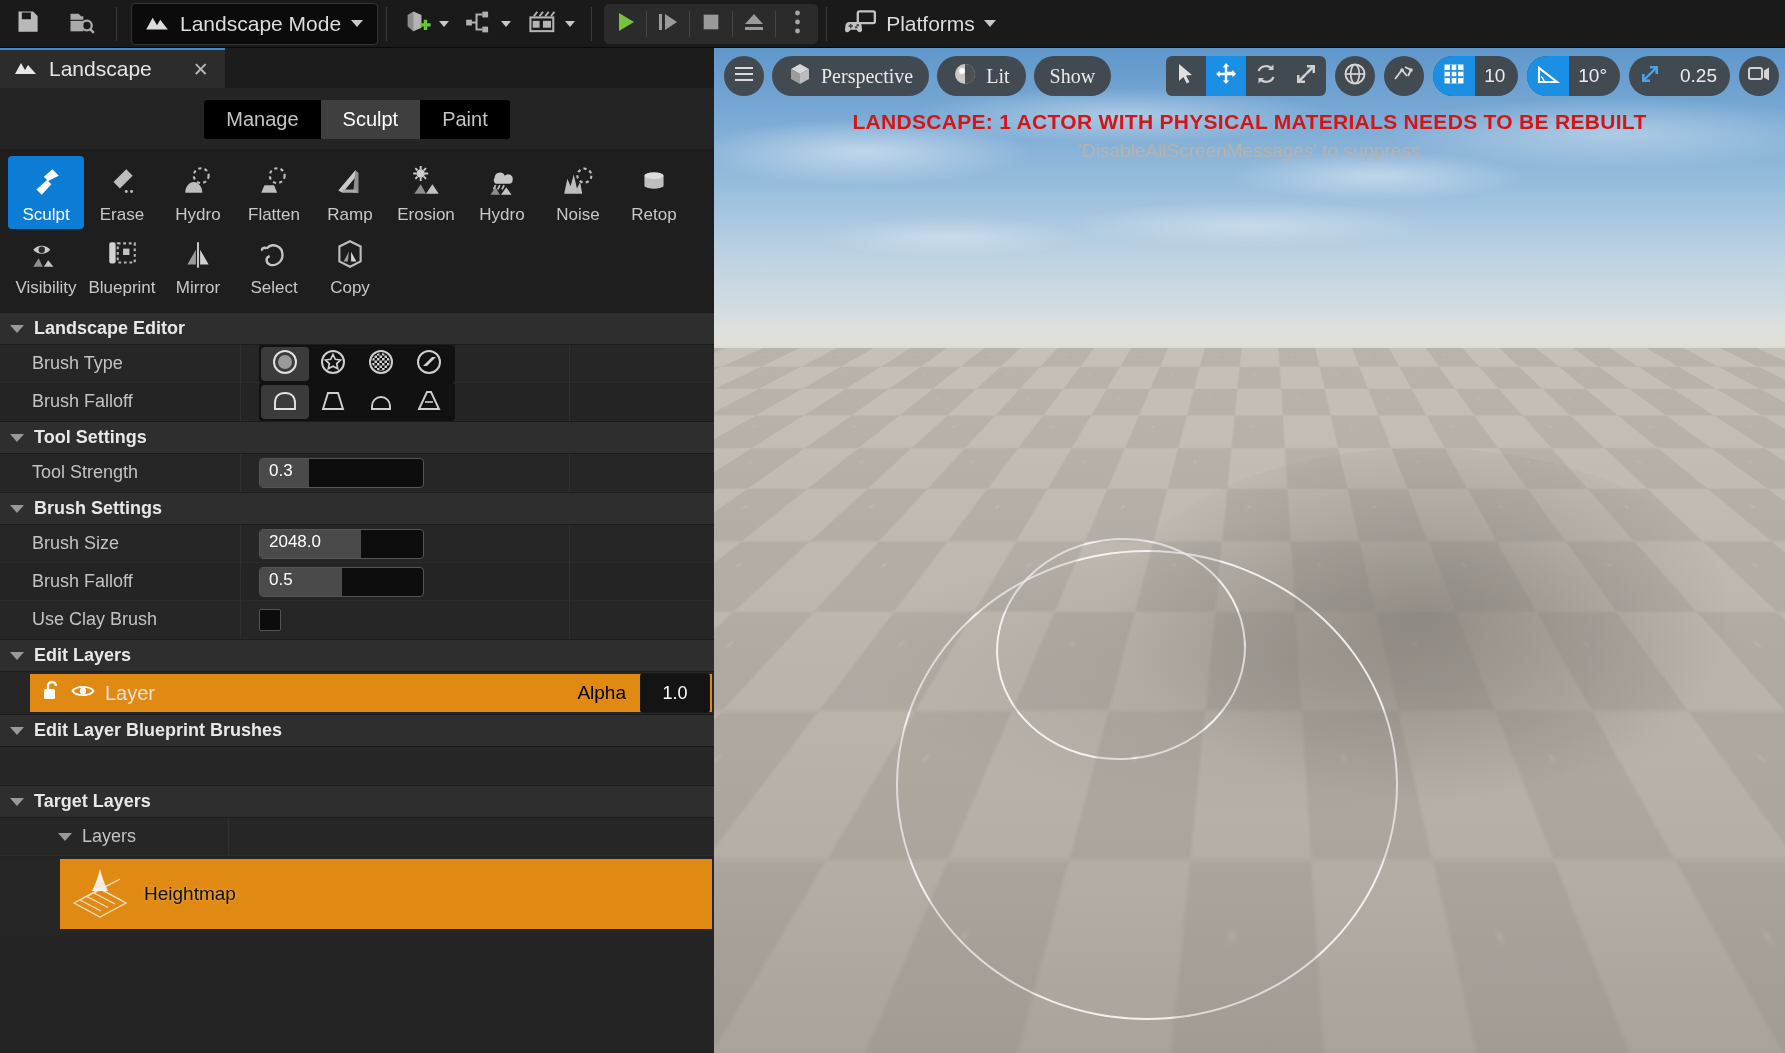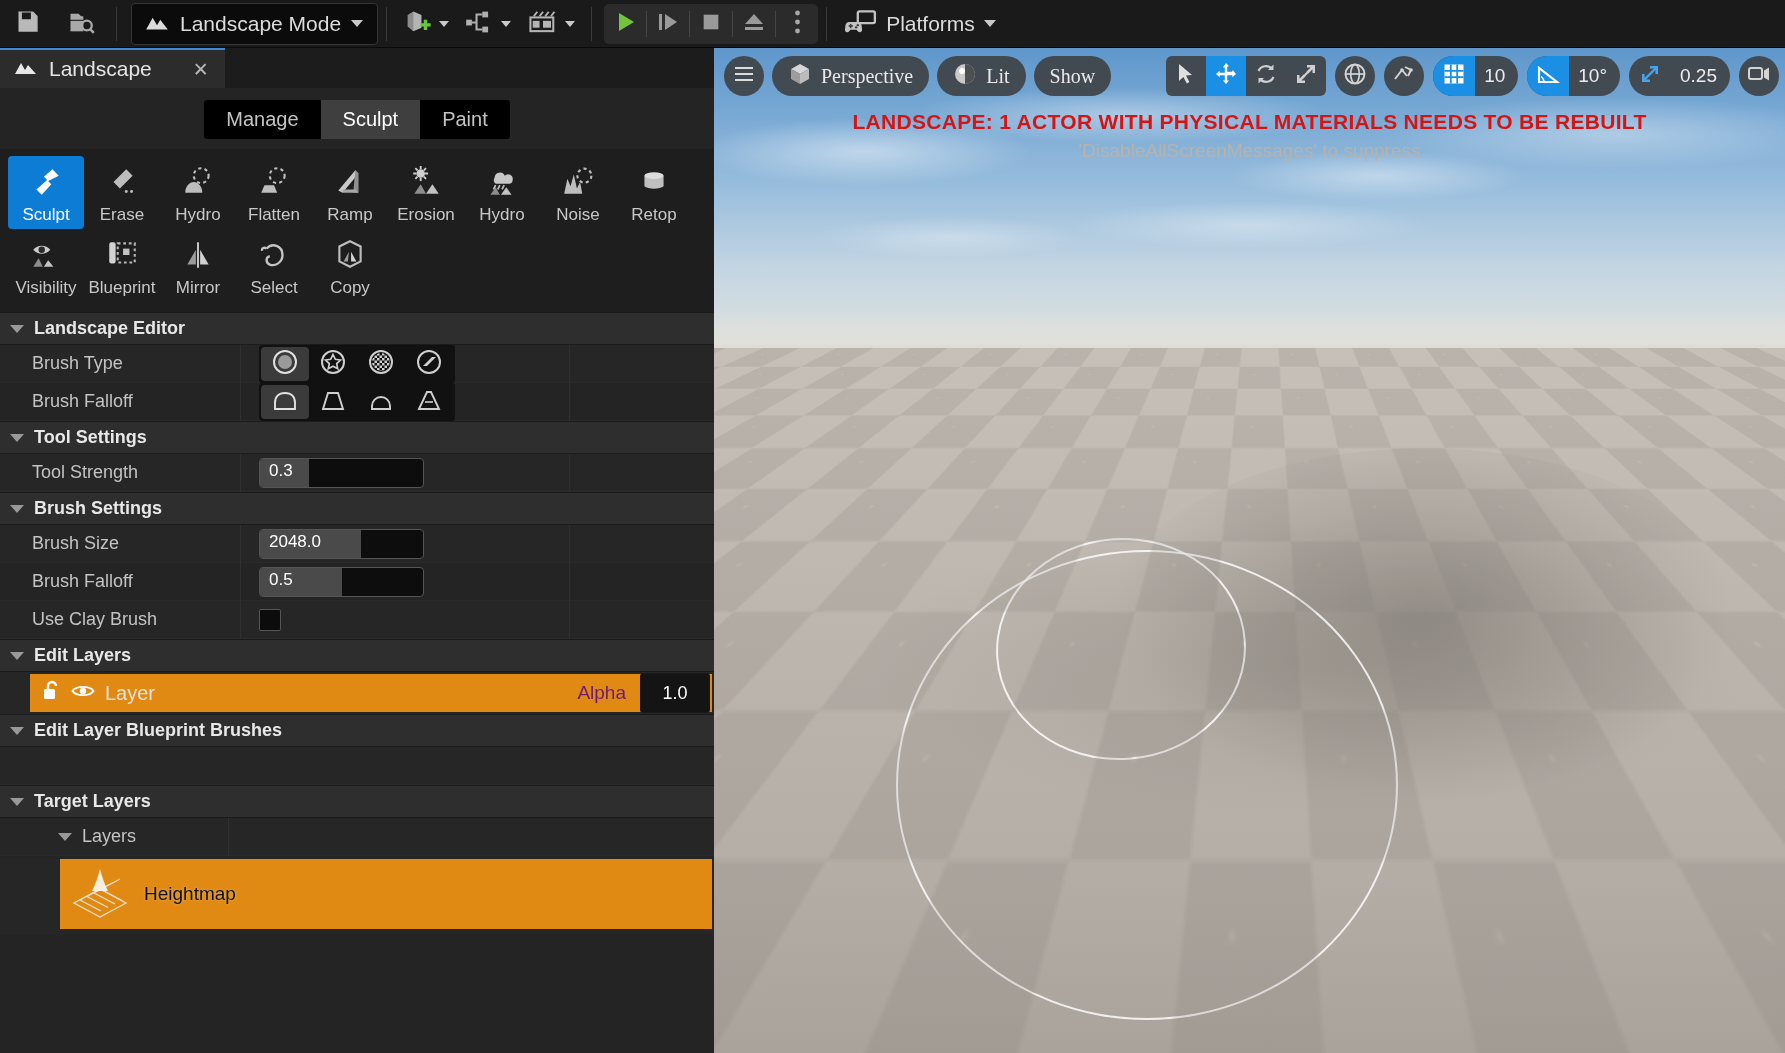--- a/index.html
+++ b/index.html
@@ -73,21 +73,21 @@
   .slider{position:relative;width:165px;height:30px;background:#0d0d0d;border:1px solid #555;
           border-radius:4px;overflow:hidden;cursor:ew-resize;text-align:right;}
   .slider .fill{position:absolute;left:0;top:0;bottom:0;background:#4a4a4a;}
   .slider .txt{position:absolute;left:9px;top:0;line-height:24px;color:#fff;font-size:17px;}
 
   .checkbox{width:22px;height:22px;background:#0c0c0c;border:1px solid #555;border-radius:2px;cursor:pointer;}
 
   .layerrow{height:38px;margin:0 2px 0 30px;background:#e08a14;display:flex;align-items:center;
             padding-left:12px;cursor:pointer;}
   .layerrow .lname{color:#e8e0d4;font-size:20px;margin-left:10px;}
-  .layerrow .alpha{color:#701a75;font-size:19px;margin-left:auto;margin-right:14px;}
+  .layerrow .alpha{color:#000000;font-size:19px;margin-left:auto;margin-right:14px;}
   .alphabox{width:70px;height:40px;background:#141414;border:1px solid #1a1a1a;border-radius:3px;
             display:flex;align-items:center;justify-content:center;color:#fff;font-size:18px;margin-right:2px;cursor:text;}
 
   .blankrow{height:38px;background:#262626;border-bottom:1px solid #2a2a2a;}
   .layershdr{height:38px;display:flex;align-items:center;background:#262626;border-bottom:1px solid #2a2a2a;padding-left:44px;}
   .layershdr .tri{width:0;height:0;border-left:7px solid transparent;border-right:7px solid transparent;
                   border-top:8px solid #999;margin-left:14px;margin-right:10px;}
   .layershdr .lbl{color:#c3c3c3;font-size:18px;}
 
   .targetlayer{height:70px;margin:3px 2px 0 60px;background:#e08a14;display:flex;align-items:center;

